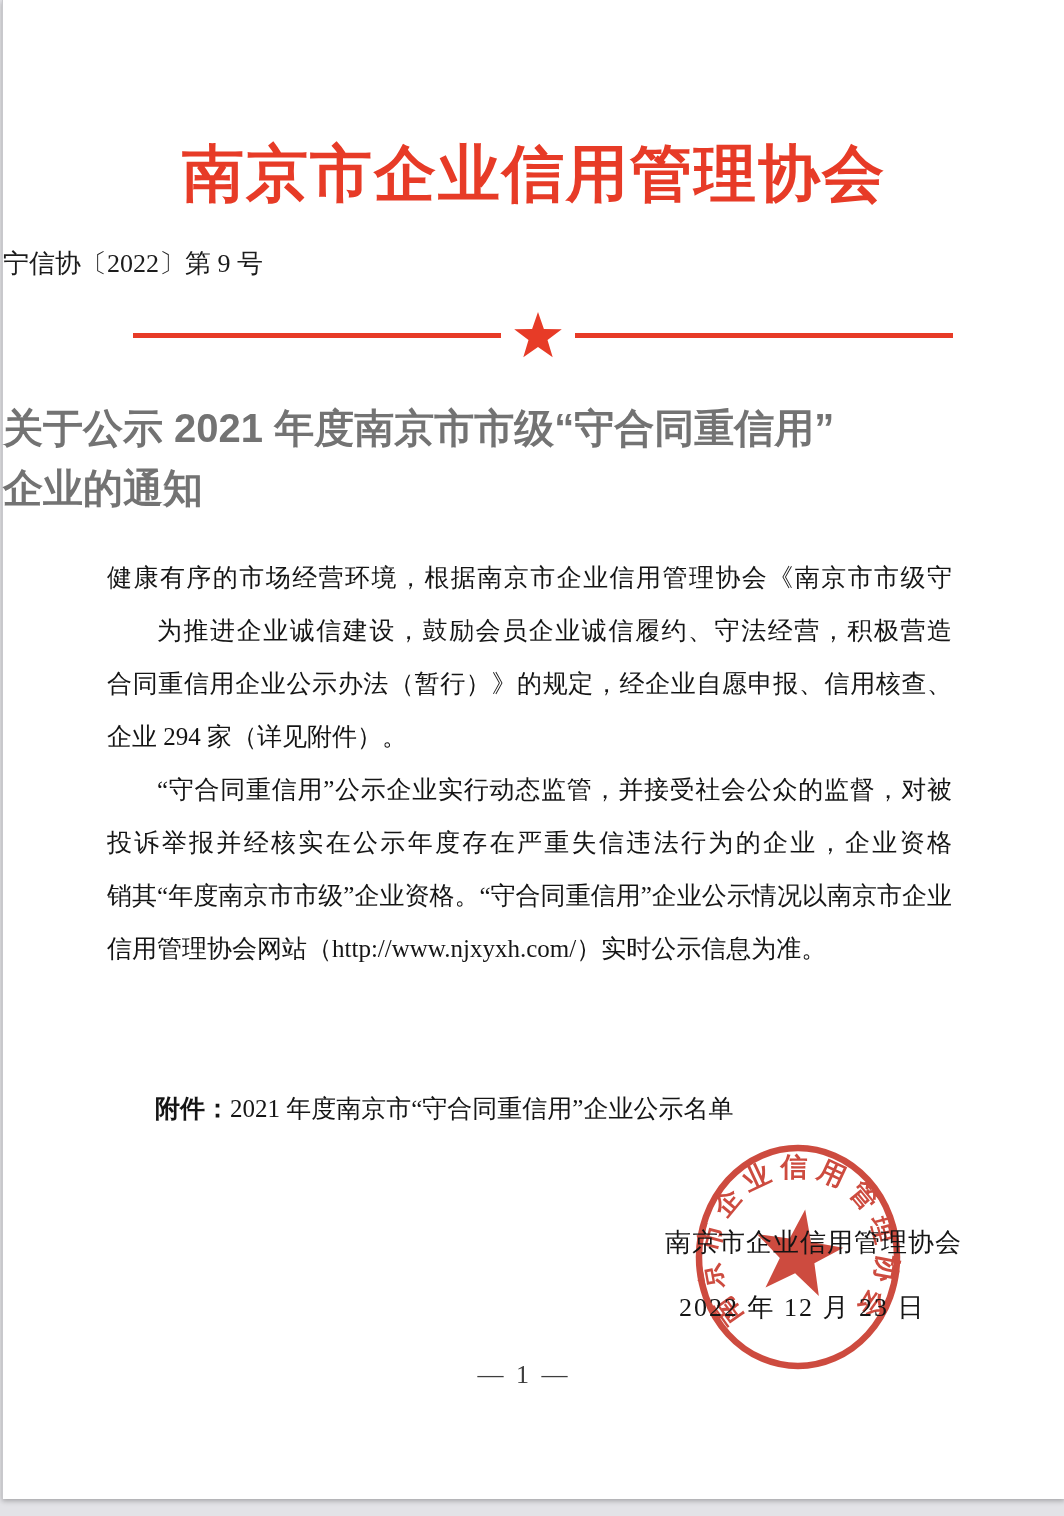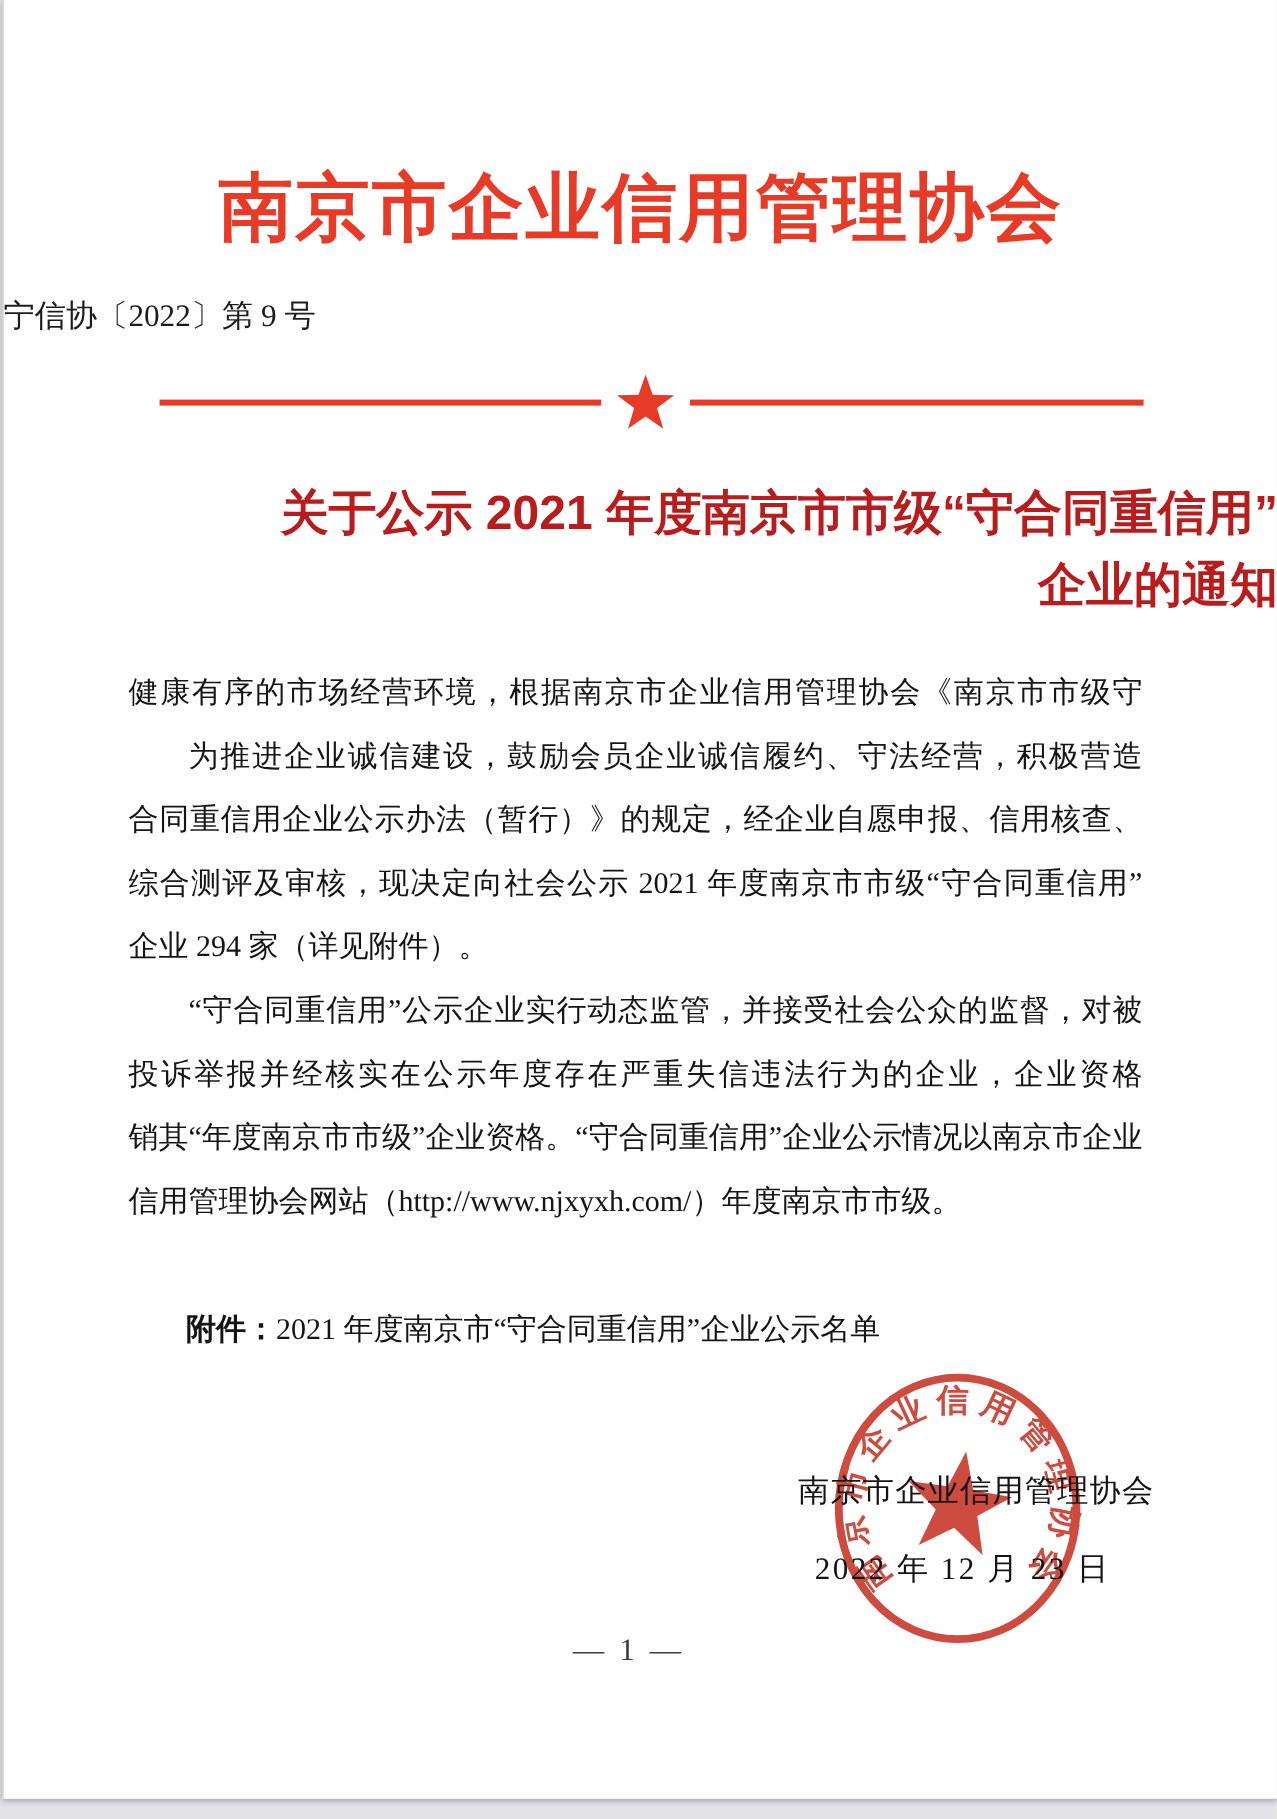--- a/index.html
+++ b/index.html
@@ -25,21 +25,21 @@
   .doc-number{
     position:absolute;left:0;right:0;top:246px;
     text-align:left;font-size:26px;line-height:36px;color:#1c1c1c;
   }
   .rule{position:absolute;top:333px;height:5px;background:#e73b27;}
   .rule.left{left:130px;width:368px;}
   .rule.right{left:572px;width:378px;}
   .divider-star{position:absolute;left:509px;top:312px;}
   .doc-title{
     position:absolute;left:0;right:0;top:398px;
-    text-align:right;color:#b91c1c;
+    text-align:left;color:#737373;
     font-family:"Liberation Sans","DejaVu Sans",sans-serif;
     font-weight:700;font-size:40px;line-height:60px;
   }
   .bodytext{
     position:absolute;left:104px;top:551px;width:845px;
     font-size:25px;color:#151515;
   }
   .bline{
     height:53px;line-height:53px;
     text-align:justify;text-align-last:justify;
@@ -90,26 +90,25 @@
 
   <div class="doc-title">
     <div>关于公示 2021 年度南京市市级“守合同重信用”</div>
     <div>企业的通知</div>
   </div>
 
   <div class="bodytext">
     <div class="bline">健康有序的市场经营环境，根据南京市企业信用管理协会《南京市市级守</div>
     <div class="bline first">为推进企业诚信建设，鼓励会员企业诚信履约、守法经营，积极营造</div>
     <div class="bline">合同重信用企业公示办法（暂行）》的规定，经企业自愿申报、信用核查、</div>
-    <div class="bline">综合测评及审核，现决定向社会公示 2021 年度南京市市级“守合同重信用”</div>
     <div class="bline last">企业 294 家（详见附件）。</div>
     <div class="bline first">“守合同重信用”公示企业实行动态监管，并接受社会公众的监督，对被</div>
     <div class="bline">投诉举报并经核实在公示年度存在严重失信违法行为的企业，企业资格</div>
     <div class="bline">销其“年度南京市市级”企业资格。“守合同重信用”企业公示情况以南京市企业</div>
-    <div class="bline last">信用管理协会网站（http://www.njxyxh.com/）年度南京市市级。</div>
+    <div class="bline last">信用管理协会网站（http://www.njxyxh.com/）实时公示信息为准。</div>
   </div>
 
   <div class="attach"><span class="lbl">附件：</span><span>2021 年度南京市“守合同重信用”企业公示名单</span></div>
 
   <svg class="seal" width="214" height="230" viewBox="0 0 214 230">
     <defs>
       <path id="sealarc" d="M 67 183.3 A 80 80 0 1 1 147 183.3" fill="none"></path>
     </defs>
     <ellipse cx="107" cy="115" rx="99" ry="109" fill="none" stroke="#c93b2e" stroke-width="6.5"></ellipse>
     <g transform="rotate(9 107 113)">

